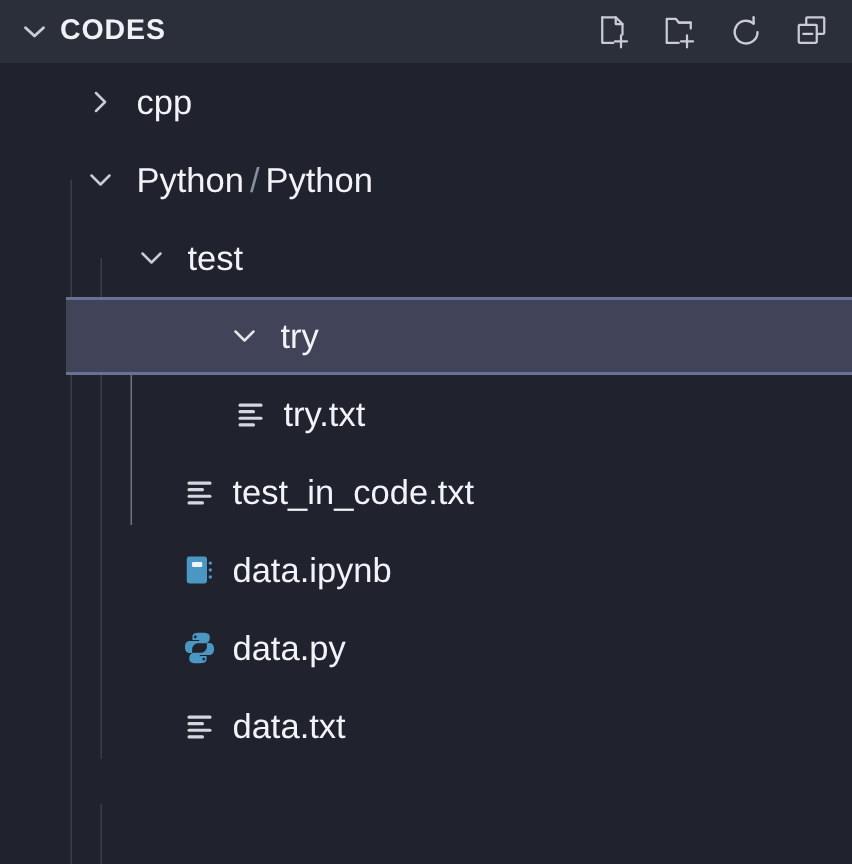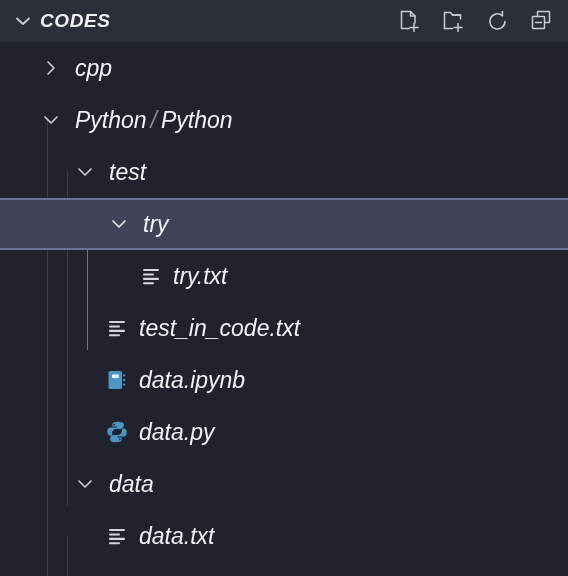--- a/index.html
+++ b/index.html
@@ -2,45 +2,45 @@
 <html><head>
 <meta charset="utf-8">
 <style>
   html,body{margin:0;padding:0;}
   body{
     width:568px;height:576px;overflow:hidden;
     background:#20232e;
     font-family:"Liberation Sans","DejaVu Sans",sans-serif;
     -webkit-font-smoothing:antialiased;
   }
-  #explorer{position:relative;width:568px;height:576px;font-style:italic;}
+  #explorer{position:relative;width:568px;height:576px;}
 
   
   .header{
     position:relative;height:42px;background:#2b2f3a;
     display:flex;align-items:center;box-sizing:border-box;padding:0 10px 0 8px;
   }
   .hdr-chevron{width:30px;height:30px;display:flex;align-items:center;justify-content:center;flex:0 0 auto;}
   .hdr-title{
     font-size:19px;font-weight:bold;color:#f0f1f4;letter-spacing:.6px;
     margin-left:2px;white-space:nowrap;
   }
   .hdr-actions{margin-left:auto;display:flex;align-items:center;gap:18px;padding-right:4px;}
   .hdr-btn{width:26px;height:26px;display:flex;align-items:center;justify-content:center;cursor:pointer;}
   .hdr-btn svg{display:block;}
 
   
-  .tree{position:relative;background:#20232e;height:534px;}
+  .tree{position:relative;background:#20232e;height:534px;padding-left:16px;}
   .row{
     position:relative;height:52px;display:flex;align-items:center;
     box-sizing:border-box;cursor:pointer;white-space:nowrap;
   }
   .row.selected{
     background:#414459;
-    border-top:2px solid #6b7196;border-bottom:2px solid #6b7196;
+    border-top:2px solid #6b7196;border-bottom:2px solid #6b7196;margin-left:28px;
   }
   .twisty{
     width:34px;height:52px;flex:0 0 auto;display:flex;align-items:center;justify-content:center;
   }
   .twisty.empty{width:34px;}
   .ficon{
     width:30px;height:52px;flex:0 0 auto;display:flex;align-items:center;justify-content:center;
   }
   .label{
     font-size:23px;color:#f2f3f6;line-height:1;margin-left:7px;
@@ -217,30 +217,20 @@
             0 2.6 1.1 4 3.2 4h1.6v-2.5c0-2.2 1.9-4 4.1-4h4.4c1.8 0 3.2-1.5 3.2-3.3V4.5c0-1.8-1.5-2.3-3.2-2.6
             -1.3-.1-2.7 0-4 0zM9.2 3.7c.5 0 .9.4.9.9s-.4.9-.9.9-.9-.4-.9-.9.4-.9.9-.9z"></path>
           <path fill="#4b97c4" d="M12.4 22.1c2.5 0 4.3-.5 4.3-2.6v-2.1h-4.5v-.8h6.2c2.1 0 3.3-1.4 3.3-4
             0-2.6-1.1-4-3.2-4h-1.6v2.5c0 2.2-1.9 4-4.1 4H8.4c-1.8 0-3.2 1.5-3.2 3.3v1.1c0 1.8 1.5 2.3 3.2 2.6
             1.3.1 2.7 0 4 0zM14.8 20.3c-.5 0-.9-.4-.9-.9s.4-.9.9-.9.9.4.9.9-.4.9-.9.9z"></path>
         </svg>
       </div>
       <div class="label">data.py</div>
     </div>
 
-    <div class="row">
-      <div class="twisty empty"></div>
-      <div class="twisty empty"></div>
-      <div class="twisty">
-        <svg width="20" height="20" viewBox="0 0 20 20">
-          <path d="M4 7 L10 13 L16 7" fill="none" stroke="#c9ccd4" stroke-width="1.7" stroke-linecap="round" stroke-linejoin="round"></path>
-        </svg>
-      </div>
-      <div class="label">data</div>
-    </div>
 
     <div class="row">
       <div class="twisty empty"></div>
       <div class="twisty empty"></div>
       <div class="twisty empty"></div>
       <div class="ficon">
         <svg width="22" height="22" viewBox="0 0 22 22">
           <rect x="3" y="4" width="16" height="2.1" rx="1" fill="#d4d7de"></rect>
           <rect x="3" y="8.4" width="11" height="2.1" rx="1" fill="#d4d7de"></rect>
           <rect x="3" y="12.8" width="16" height="2.1" rx="1" fill="#d4d7de"></rect>

